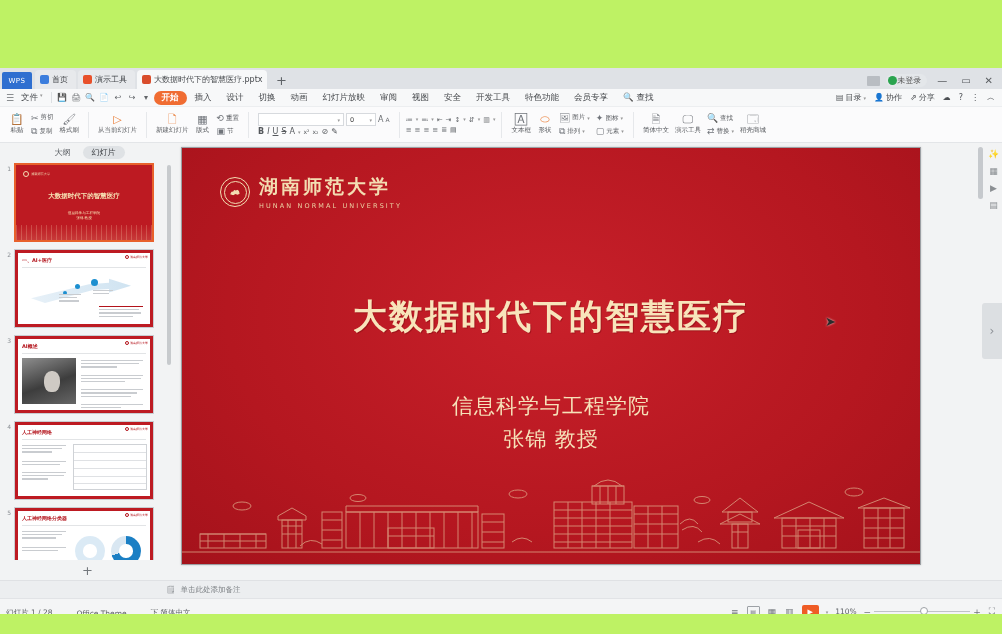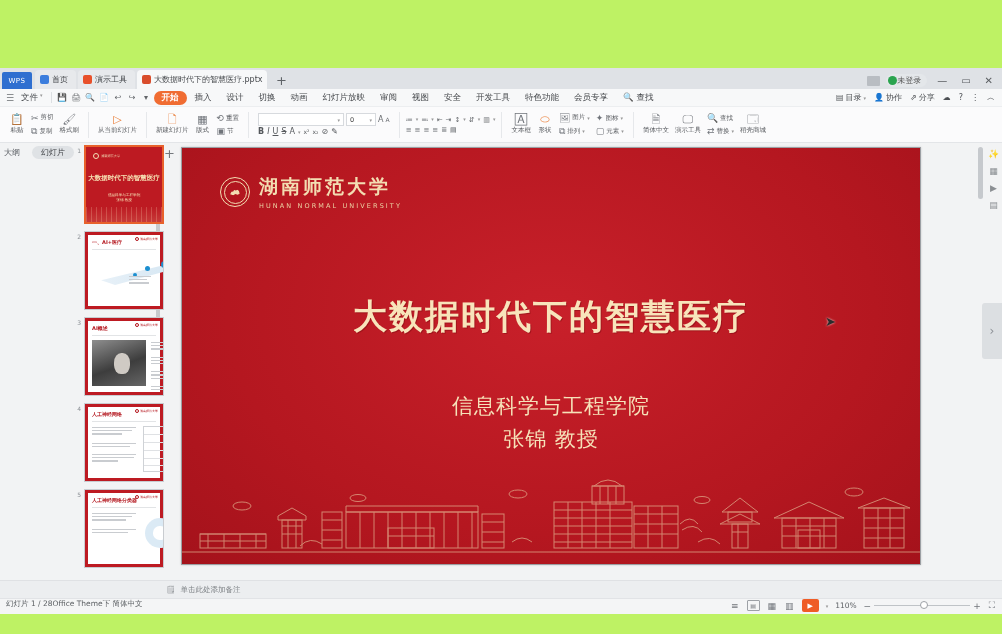--- a/index.html
+++ b/index.html
@@ -106,21 +106,21 @@
   .fmtrow { display: flex; align-items: center; gap: 3px; margin: 0 3px; font-size: 8px; color: #55585c; }
   .fmtrow b { font-weight: 700; }
   .fmtrow i { font-style: italic; }
   .alignstack { display: flex; flex-direction: column; gap: 2px; }
   .alignrow { display: flex; gap: 3px; font-size: 7px; color: #6a6d71; }
 
   
   .body { display: flex; height: 437px; background: #f2f3f4; position: relative; }
 
   
-  .thumbpanel { width: 175px; background: #f2f3f4; position: relative; display: flex; flex-direction: row; }
+  .thumbpanel { width: 175px; background: #f2f3f4; position: relative; display: flex; flex-direction: column; }
   .thumbtabs {
     height: 18px; display: flex; align-items: center; justify-content: center;
     gap: 8px; font-size: 8px; color: #5d6166;
   }
   .thumbtab.active {
     background: #dfe2e5; border-radius: 9px; padding: 1px 9px; color: #3c3f43;
   }
   .thumbtab { padding: 1px 4px; }
   .thumblist {
     flex: 1; overflow: hidden; position: relative; padding: 2px 0 0 2px;
@@ -271,22 +271,22 @@
   
   .notes {
     height: 18px; background: #eceef0; border-top: 1px solid #dfe1e4;
     display: flex; align-items: center; gap: 5px; padding-left: 166px;
     font-size: 7.5px; color: #7d8185;
   }
 
   
   .status {
     height: 20px; background: #f4f5f6; border-top: 1px solid #e1e3e6;
-    display: flex; align-items: flex-start; font-size: 7.5px; color: #5d6165;
-    padding: 0 6px; gap: 0;
+    display: flex; align-items: flex-end; font-size: 7.5px; color: #5d6165;
+    padding: 0 6px; gap: 24px;
   }
   .st-right { margin-left: auto; display: flex; align-items: center; gap: 7px; }
   .vbtn { font-size: 9px; color: #70747a; padding: 0 1px; }
   .vbtn.box {
     width: 13px; height: 11px; border: 1px solid #9da1a6; border-radius: 1px;
     display: flex; align-items: center; justify-content: center; font-size: 6px;
   }
   .playbtn {
     width: 17px; height: 13px; background: #ef5c26; border-radius: 2px;
     display: flex; align-items: center; justify-content: center; color: #fff; font-size: 7px;

